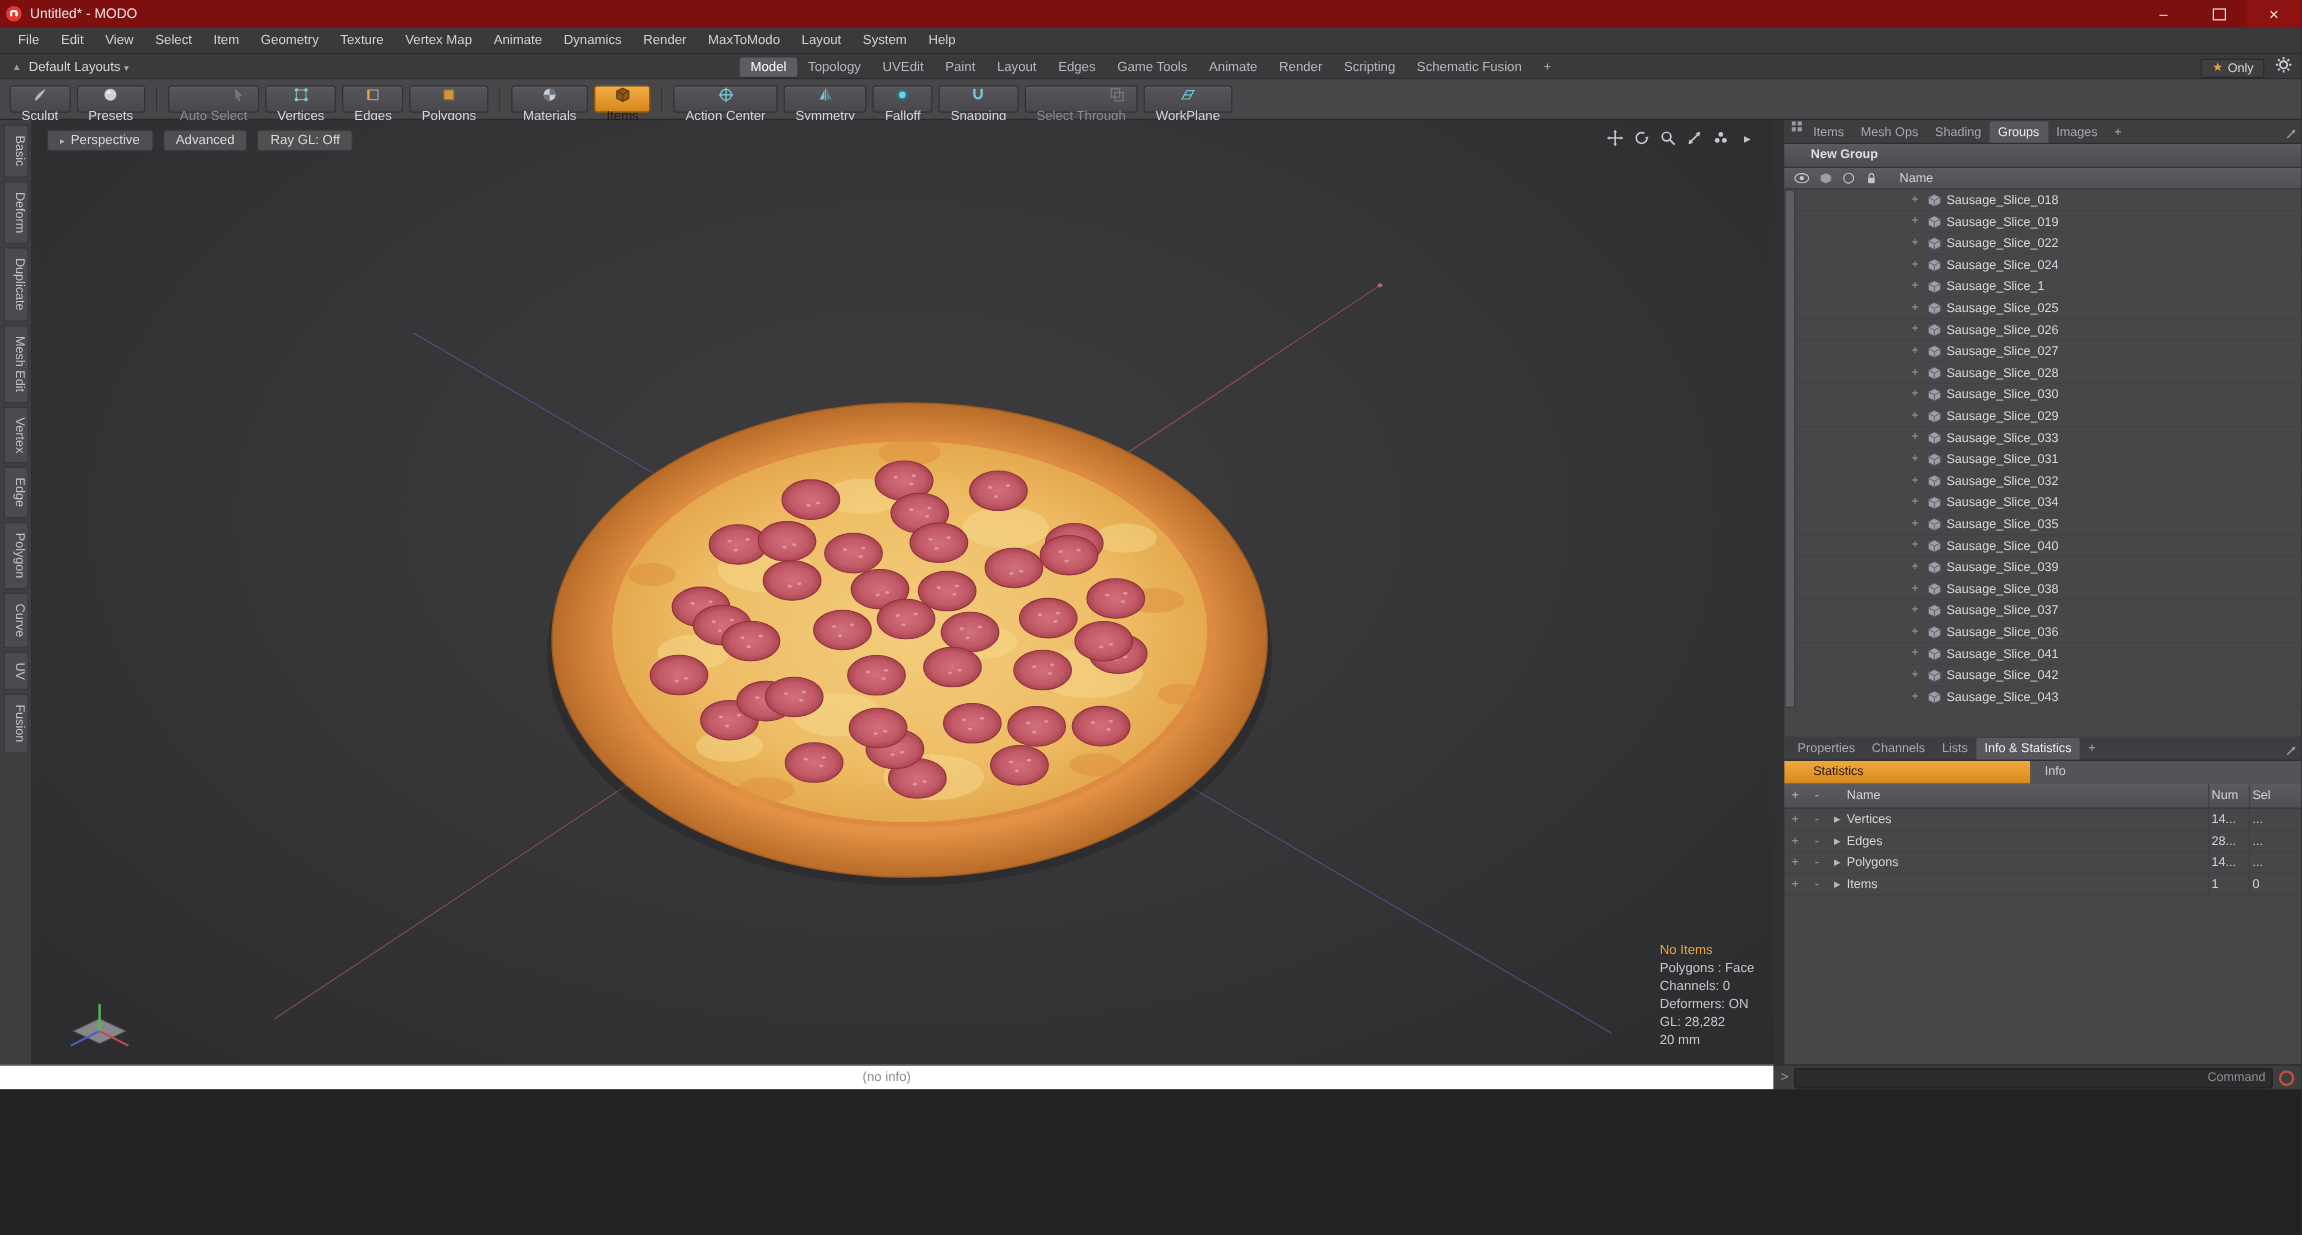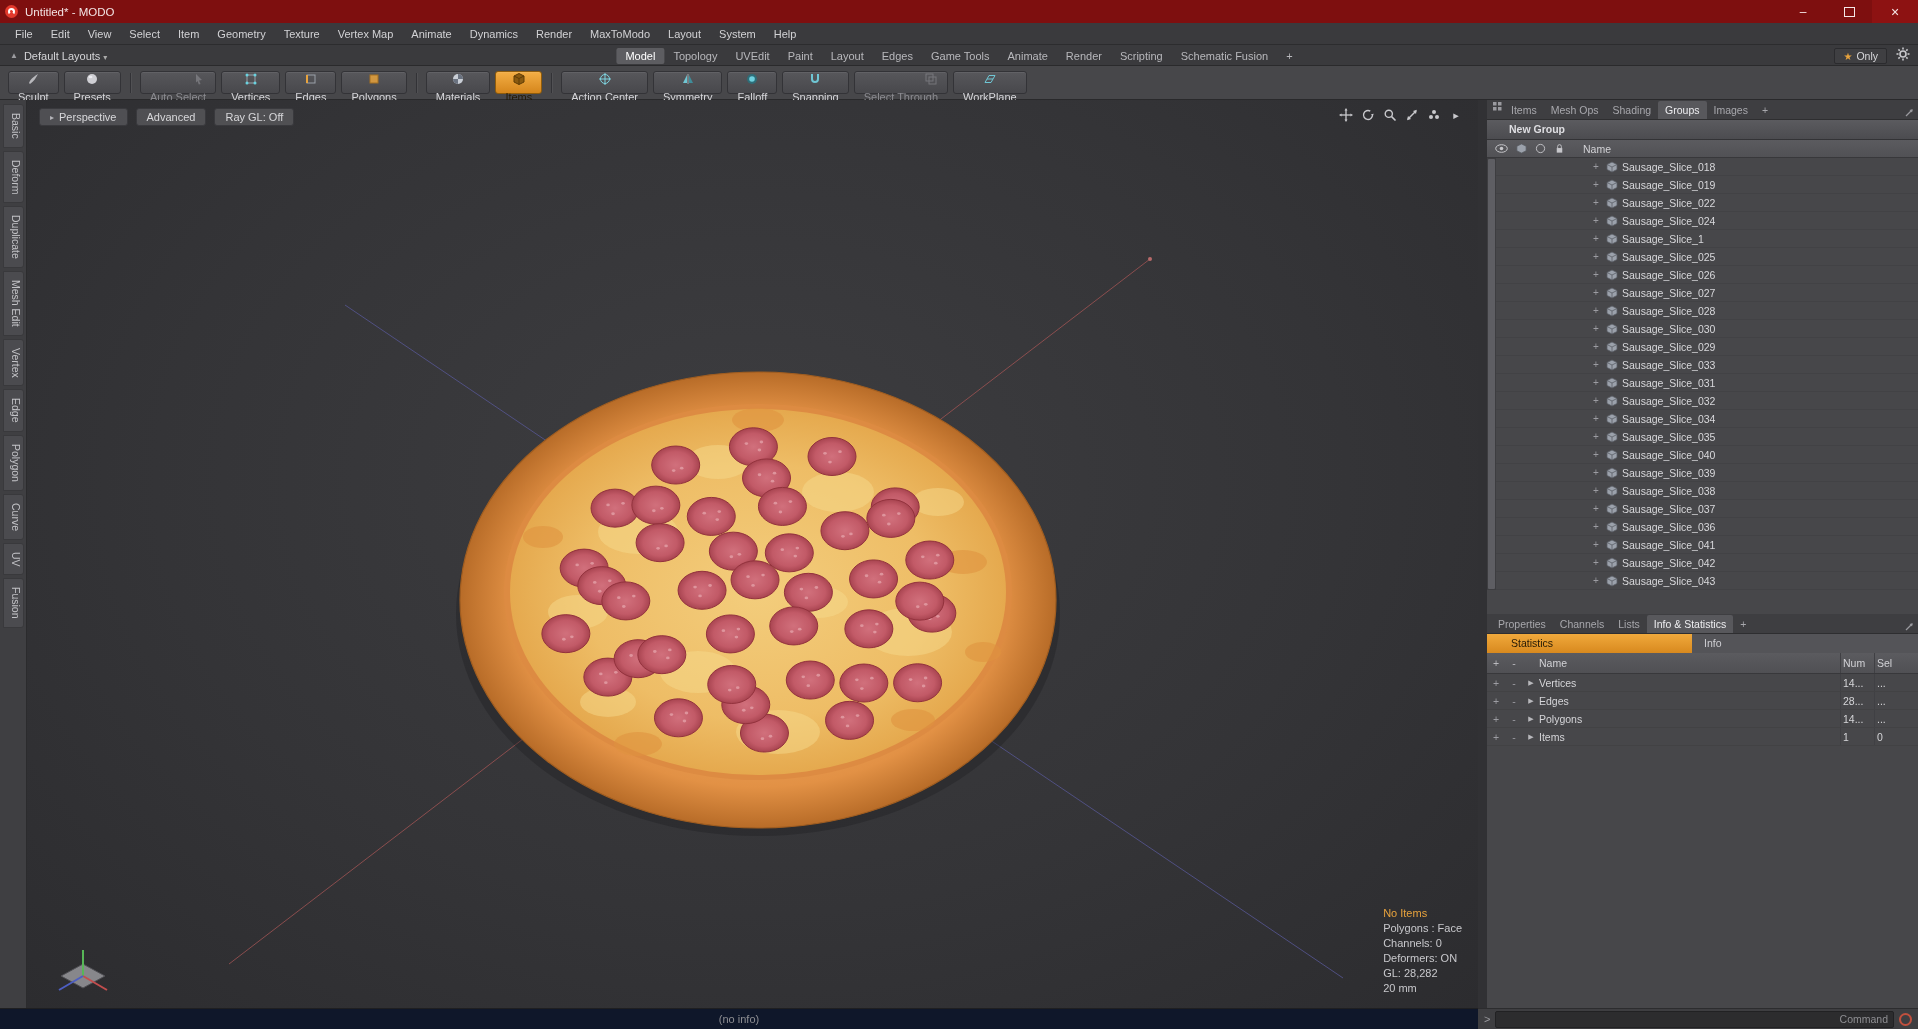--- a/index.html
+++ b/index.html
@@ -1,16 +1,16 @@
 <!DOCTYPE html>
 <html><head>
 <meta charset="utf-8">
 <style>
   html,body{margin:0;padding:0;background:#222;}
-  #root{position:relative;width:1918px;height:1029px;overflow:hidden;background:#3a3a3c;
+  #root{position:relative;width:1918px;height:908px;overflow:hidden;background:#3a3a3c;
         font-family:"Liberation Sans","DejaVu Sans",sans-serif;-webkit-user-select:none;user-select:none;}
   
   .titlebar{position:absolute;top:0;left:0;right:0;height:23px;background:#7e0f0f;display:flex;align-items:center;}
   .tb-logo{width:13px;height:13px;border-radius:50%;background:#e23a2d;margin:0 7px 0 5px;position:relative;flex:none;}
   .tb-logo::after{content:"";position:absolute;inset:3px;border:2px solid #fff;border-radius:50%;border-bottom-color:transparent;}
   .tb-title{font-size:11.5px;color:#f2e4e4;}
   .wincontrols{margin-left:auto;display:flex;height:100%;}
   .wc{width:46px;height:100%;display:flex;align-items:center;justify-content:center;color:#f5e6e6;font-size:12px;}
   .wc.close{font-size:14px;background:#8d1212;}
   .glyph-max{width:9px;height:8px;border:1px solid #f5e6e6;display:block;}
@@ -89,21 +89,21 @@
   .sub-info{flex:1;background:#545458;color:#cfcfd3;font-size:10.5px;line-height:19px;padding-left:12px;}
   .stats-header,.srow{display:grid;grid-template-columns:18px 18px 16px 1fr 34px 30px 14px;align-items:center;font-size:10.5px;}
   .stats-header{height:20px;background:linear-gradient(#5b5b5f,#505054);border-bottom:1px solid #38383b;color:#d2d2d6;flex:none;}
   .colg{text-align:center;color:#b9b9be;}
   .col-num,.col-sel{border-left:1px solid #404044;padding-left:2px;height:100%;display:flex;align-items:center;box-sizing:border-box;}
   .srow{height:18px;color:#d5d5d8;border-bottom:1px solid rgba(0,0,0,.07);box-sizing:border-box;}
   .srow .g{color:#9c9ca2;text-align:center;}
   .srow .arrow{font-size:7px;color:#b8b8bc;text-align:center;}
   .stats-filler{flex:1;}
   
-  .statusbar{position:absolute;bottom:0;left:0;width:1478px;height:21px;background:#0f172a;color:#8e8e92;font-size:11px;
+  .statusbar{position:absolute;bottom:0;left:0;width:1478px;height:21px;background:#ffffff;color:#8e8e92;font-size:11px;
              display:flex;align-items:center;justify-content:center;border-top:1px solid #1f1f21;box-sizing:border-box;}
   .commandbar{position:absolute;bottom:0;left:1478px;right:0;height:21px;background:#3e3e41;display:flex;align-items:center;
               padding:0 6px;gap:5px;box-sizing:border-box;border-top:1px solid #2c2c2e;}
   .cmd-prompt{color:#9a9a9f;font-size:11px;}
   .cmd-field{flex:1;height:15px;background:#2c2c2e;border:1px solid #212123;border-radius:2px;color:#8e8e92;
              font-size:10.5px;padding:0 5px;font-family:inherit;outline:none;text-align:right;}
   .cmd-field::placeholder{color:#8e8e92;opacity:1;}
   .cmd-icon{width:9px;height:9px;border:2px solid #c0503e;border-radius:50%;flex:none;}
 </style>
 </head>

